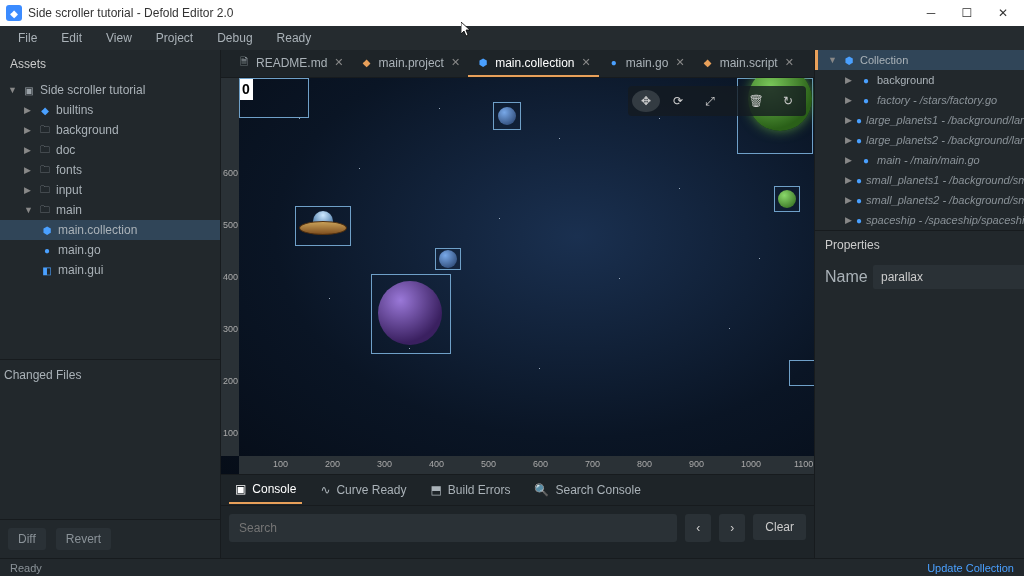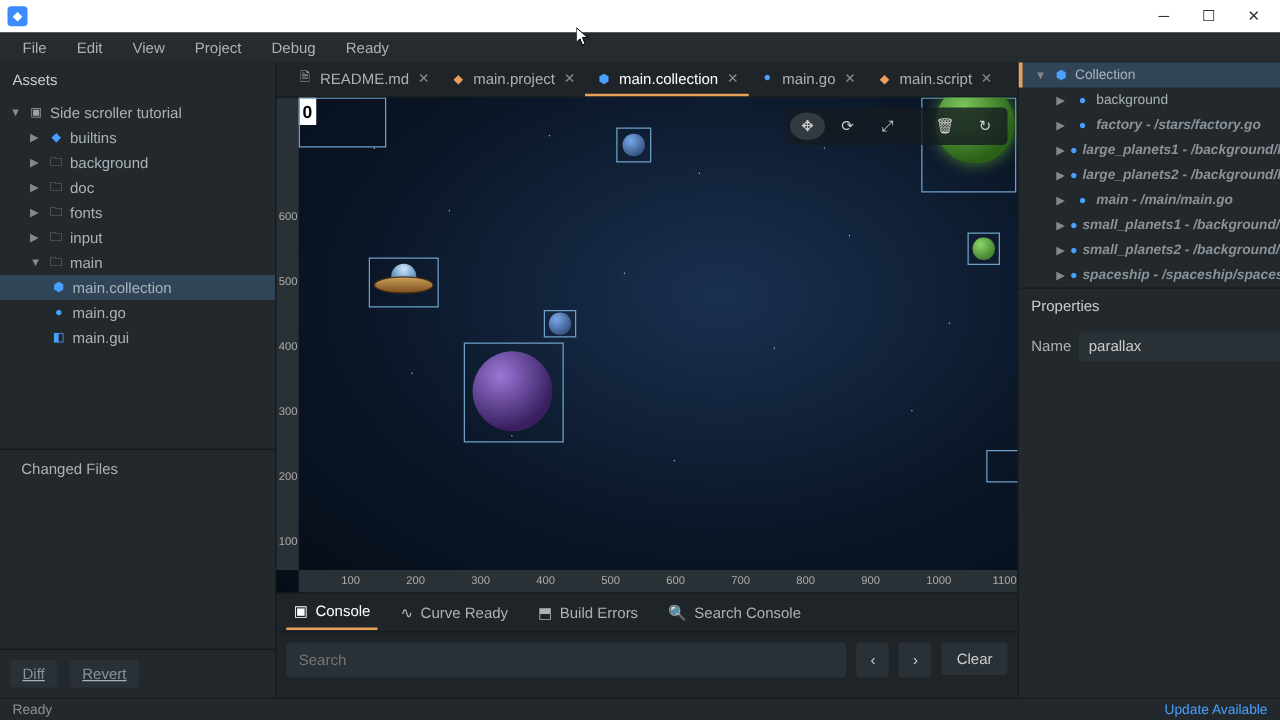--- a/index.html
+++ b/index.html
@@ -18,23 +18,23 @@
 .tree-item { display: flex; align-items: center; padding: 3px 8px; gap: 4px; cursor: pointer; font-size: 12px; }
 .tree-item.active { background: #304558; }
 .tree-item.root { padding-left: 8px; }
 .tree-item.d1 { padding-left: 24px; }
 .tree-item.d2 { padding-left: 40px; }
 .tree-caret { width: 10px; font-size: 9px; color: #888; }
 .tree-icon { width: 14px; height: 14px; display: inline-flex; align-items: center; justify-content: center; font-size: 10px; }
 .icon-folder { color: #9aa2a8; }
 .icon-blue { color: #4aa0ff; }
 .icon-orange { color: #e8a05a; }
-.italic { font-style: italic; color: #8a9298; font-weight: bold; }
-.changed { border-top: 1px solid #171b1e; padding: 8px 17px; height: 160px; }
-.left-bottom { padding: 8px; display: flex; gap: 10px; border-top: 1px solid #171b1e; text-decoration: underline; }
+.italic { font-style: italic; color: #8a9298; }
+.changed { border-top: 1px solid #171b1e; padding: 8px 4px; height: 160px; }
+.left-bottom { padding: 8px; display: flex; gap: 10px; border-top: 1px solid #171b1e; }
 .ghost-btn { background: #2a3136; color: #8a9298; padding: 4px 10px; border-radius: 3px; font-size: 12px; cursor: pointer; }
 .center { flex: 1; display: flex; flex-direction: column; background: #1e2428; }
 .tabs { display: flex; border-bottom: 1px solid #171b1e; height: 28px; align-items: stretch; padding-left: 8px; }
 .tab { display: flex; align-items: center; padding: 0 8px; gap: 5px; font-size: 12px; cursor: pointer; border-bottom: 2px solid transparent; }
 .tab.active { border-bottom: 2px solid #e8a05a; color: #fff; }
 .tab-close { font-size: 11px; color: #888; margin-left: 2px; }
 .viewport { flex: 1; position: relative; background: radial-gradient(ellipse at 60% 40%, #1a3050 0%, #0a1525 60%, #060d18 100%); overflow: hidden; }
 .ruler-v { position: absolute; left: 0; top: 0; bottom: 18px; width: 18px; background: #2a3136; }
 .ruler-h { position: absolute; left: 18px; right: 0; bottom: 0; height: 18px; background: #2a3136; }
 .tick { position: absolute; font-size: 9px; color: #aaa; }
@@ -51,39 +51,40 @@
 .search-in { flex: 1; background: #2a3136; border: none; padding: 7px 10px; color: #ccc; font-size: 12px; border-radius: 3px; }
 .nav-btn { background: #2a3136; width: 26px; height: 28px; display: flex; align-items: center; justify-content: center; color: #ccc; cursor: pointer; border-radius: 3px; }
 .clear-btn { background: #2a3136; padding: 6px 12px; color: #ccc; cursor: pointer; border-radius: 3px; }
 .right { width: 210px; background: #22282c; display: flex; flex-direction: column; border-left: 1px solid #171b1e; }
 .outline-tree { padding: 0; }
 .outline-item { display: flex; align-items: center; padding: 3px 8px 3px 16px; gap: 4px; font-size: 11px; cursor: pointer; white-space: nowrap; overflow: hidden; }
 .outline-item.root { background: #304558; border-left: 3px solid #e8a05a; padding-left: 10px; }
 .outline-item.d1 { padding-left: 30px; }
 .props { border-top: 1px solid #171b1e; padding: 0; }
 .prop-row { display: flex; align-items: center; padding: 6px 10px; gap: 6px; }
-.prop-label { width: 42px; font-size: 12px; }
+.prop-label { width: 42px; font-size: 16px; }
 .prop-input { flex: 1; background: #2a3136; border: none; padding: 5px 8px; color: #ccc; font-size: 12px; border-radius: 2px; }
 .statusbar { height: 18px; background: #22282c; display: flex; align-items: center; padding: 0 10px; font-size: 11px; color: #8a9298; border-top: 1px solid #171b1e; }
 .statusbar .update { margin-left: auto; color: #4aa0ff; cursor: pointer; }
 .star { position: absolute; width: 1px; height: 1px; background: #cde; border-radius: 50%; }
 .planet-big-green { position:absolute; width:64px; height:64px; border-radius:50%; background: radial-gradient(circle at 35% 30%, #7ac85a, #2a6018 70%); box-shadow: 0 0 12px #4a803a; }
 .planet-small-green { position:absolute; width:18px; height:18px; border-radius:50%; background: radial-gradient(circle at 35% 30%, #8ad86a, #2a6018); }
 .planet-purple { position:absolute; width:64px; height:64px; border-radius:50%; background: radial-gradient(circle at 35% 30%, #9a78d8, #3a2060 70%); }
 .planet-blue-s { position:absolute; width:18px; height:18px; border-radius:50%; background: radial-gradient(circle at 35% 30%, #78a8e8, #203860); }
 .ufo { position:absolute; width:48px; height:28px; }
 .ufo .dome { position:absolute; left:14px; top:0; width:20px; height:14px; border-radius:10px 10px 0 0; background: radial-gradient(circle at 50% 30%, #cde8ff, #4070a0); }
 .ufo .body { position:absolute; left:0; top:10px; width:48px; height:14px; border-radius:50%; background: linear-gradient(#c8a058,#805020); border:1px solid #503010; }
 .cursor { position: absolute; width: 12px; height: 16px; pointer-events: none; }
 </style>
 </head>
 <body>
 
 <div class="titlebar">
   <span class="logo">◆</span>
+  <span>Side scroller tutorial - Defold Editor 2.0</span>
   <div class="controls">
     <div class="wc">─</div>
     <div class="wc">☐</div>
     <div class="wc">✕</div>
   </div>
 </div>
 
 <div class="menubar">
   <div class="mitem">File</div>
   <div class="mitem">Edit</div>
@@ -341,14 +342,14 @@
       <div class="prop-row">
         <div class="prop-label">Name</div>
         <input class="prop-input" value="parallax" style="">
       </div>
     </div>
   </div>
 </div>
 
 <div class="statusbar">
   <span>Ready</span>
-  <span class="update">Update Available</span>
+  <span class="update">Update Collection</span>
 </div>
 
 </body></html>

